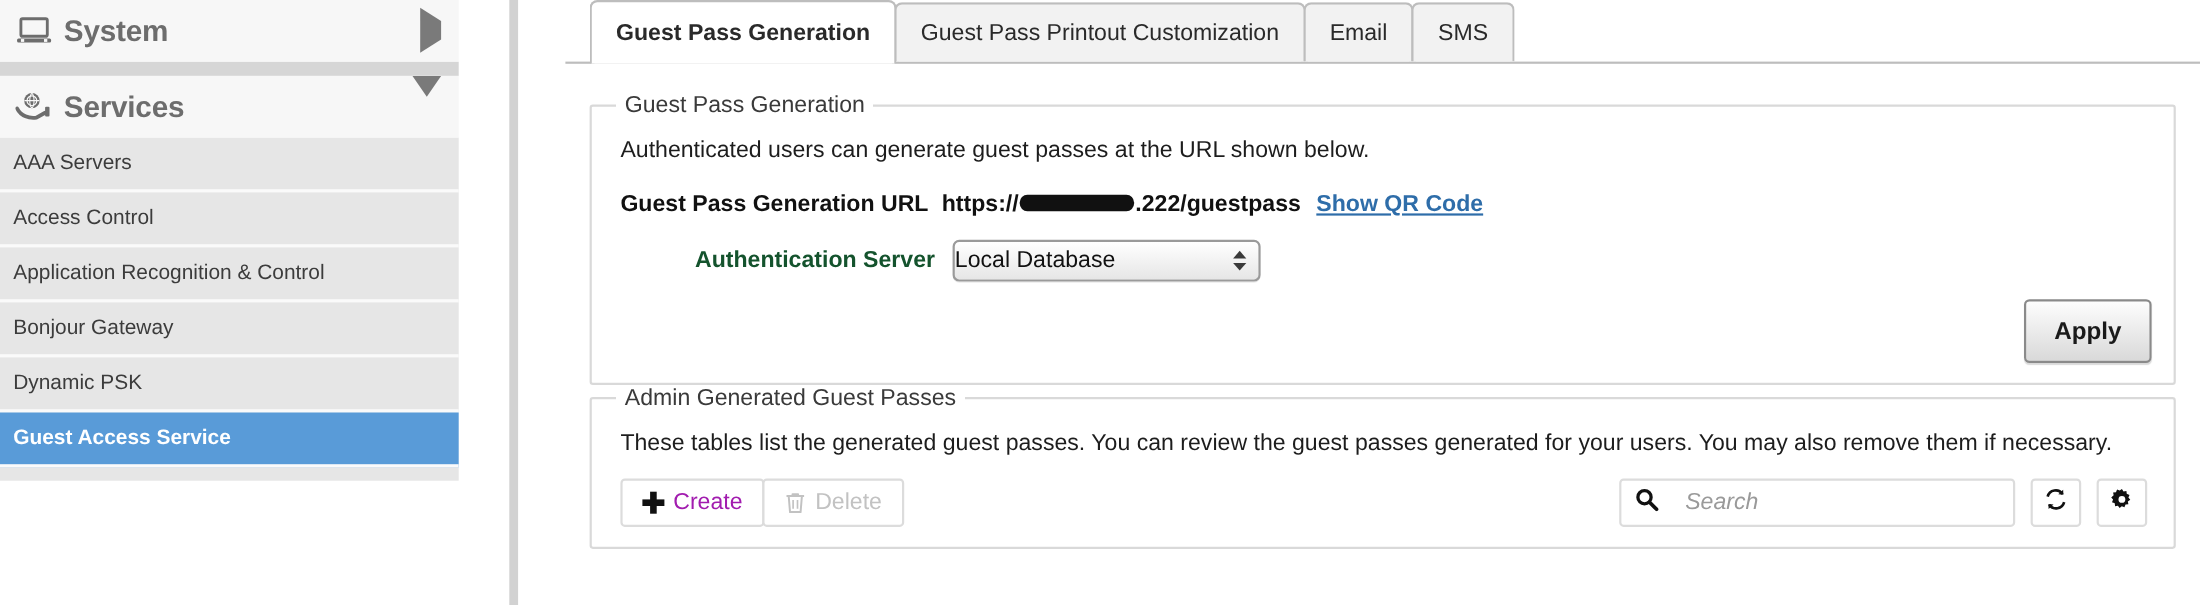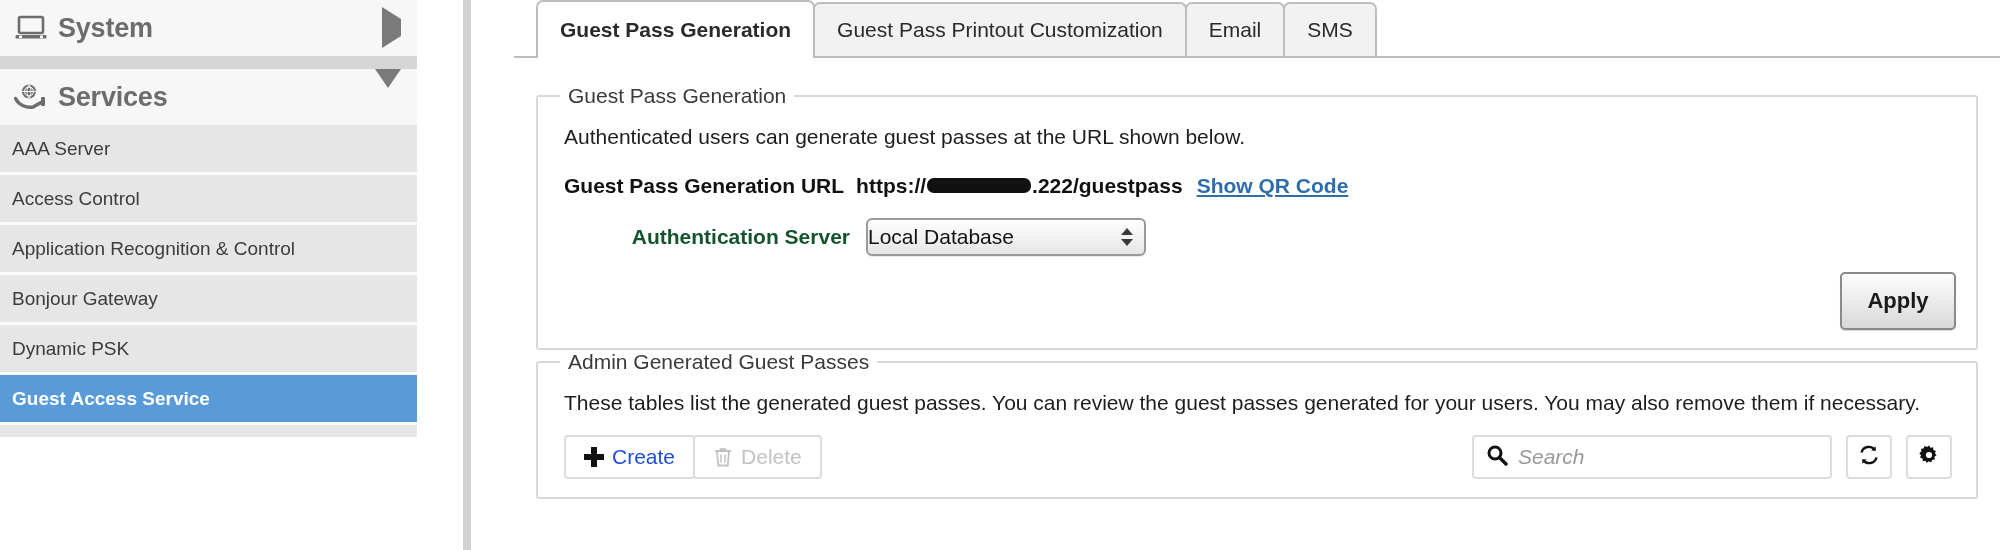--- a/index.html
+++ b/index.html
@@ -248,21 +248,21 @@
     margin: 16px 0 0 6px;
   }
   .btn-plain {
     height: 44px;
     border: 2px solid #dcdcdc;
     background: #ffffff;
     border-radius: 4px;
     display: flex; align-items: center;
     padding: 0 18px;
     font-size: 21px;
-    color: #1d4ed8;
+    color: #a21caf;
     cursor: pointer;
     margin-right: -2px;
   }
   .btn-plain.disabled { color: #c2c2c2; cursor: default; }
   .plus-icon {
     display: inline-block;
     width: 20px; height: 20px;
     margin-right: 8px;
     position: relative;
   }
@@ -286,21 +286,21 @@
     border-radius: 4px;
     background: #fff;
     display: flex; align-items: center;
     padding: 0 10px 0 12px;
     cursor: text;
   }
   .search-ph {
     font-size: 21px;
     font-style: italic;
     color: #9a9a9a;
-    margin-left: 10px;
+    margin-left: 24px;
   }
   .icon-btn {
     width: 46px; height: 44px;
     border: 2px solid #dcdcdc;
     border-radius: 4px;
     background: #fff;
     display: flex; align-items: center; justify-content: center;
     cursor: pointer;
     margin-left: 14px;
   }
@@ -335,21 +335,21 @@
           <path d="M8.2 8.5h13.6M15 1.6c2.6 2.8 2.6 11 0 13.8M15 1.6c-2.6 2.8-2.6 11 0 13.8" fill="none" stroke="#f7f7f7" stroke-width="1"></path>
           <path d="M1.5 15.5c3.5 7 11 9.5 17.5 8.5l8-4.5" fill="none" stroke="#6d6d6d" stroke-width="3.4" stroke-linecap="round"></path>
           <rect x="27" y="14" width="4" height="9" rx="1" fill="#6d6d6d"></rect>
         </svg>
       </span>
       <span class="gh-label">Services</span>
       <span class="gh-arrow"><span class="tri-down"></span></span>
     </div>
 
     <div class="nav-item">
-      <span>AAA Server</span>
+      <span>AAA Servers</span>
     </div>
     <div class="nav-item">
       <span>Access Control</span>
     </div>
     <div class="nav-item">
       <span>Application Recognition &amp; Control</span>
     </div>
     <div class="nav-item">
       <span>Bonjour Gateway</span>
     </div>

